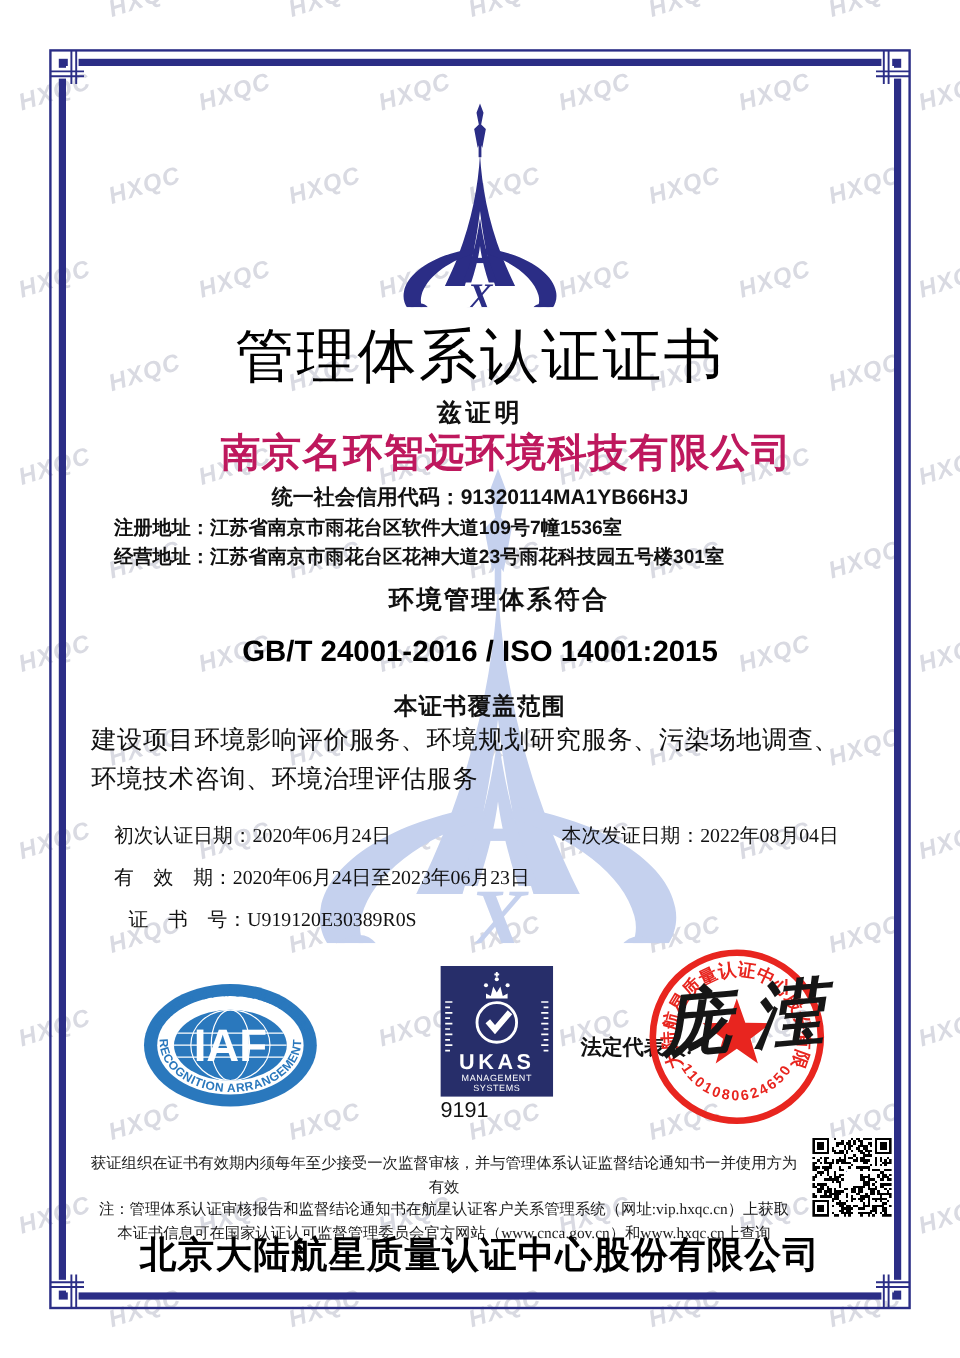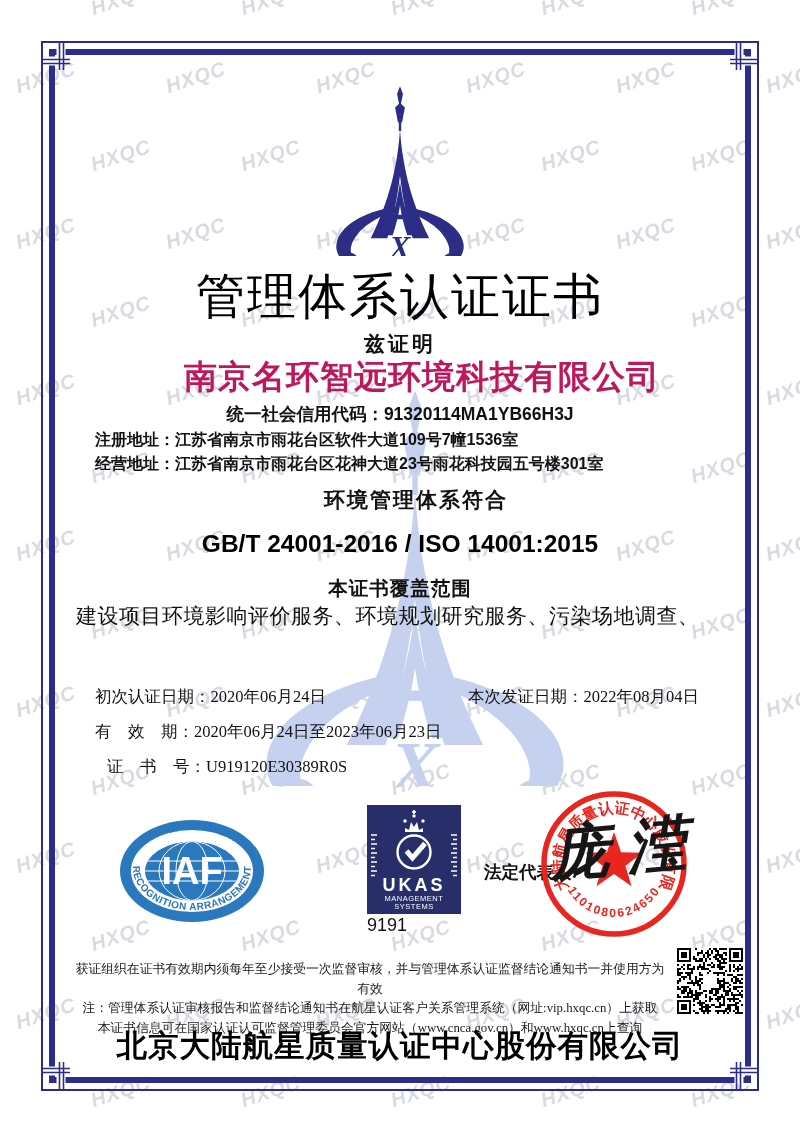--- a/index.html
+++ b/index.html
@@ -186,20 +186,21 @@
     <div class="abs ctr certify">兹证明</div>
     <div class="abs ctr company">南京名环智远环境科技有限公司</div>
     <div class="abs ctr credit">统一社会信用代码：91320114MA1YB66H3J</div>
     <div class="abs addr" style="top:430px">注册地址：江苏省南京市雨花台区软件大道109号7幢1536室</div>
     <div class="abs addr" style="top:454px">经营地址：江苏省南京市雨花台区花神大道23号雨花科技园五号楼301室</div>
 
     <div class="abs ctr sysline">环境管理体系符合</div>
     <div class="abs ctr standard">GB/T 24001-2016 / ISO 14001:2015</div>
     <div class="abs ctr scopehead">本证书覆盖范围</div>
     <div class="abs scope" style="top:602px">建设项目环境影响评价服务、环境规划研究服务、污染场地调查、</div>
+    <div class="abs scope" style="top:635px">环境技术咨询、环境治理评估服务</div>
 
     <div class="abs daterow" style="left:95px;top:686px">
       <span>初次认证日期：</span><span>2020年06月24日</span>
     </div>
     <div class="abs daterow" style="left:468px;top:686px">
       <span>本次发证日期：</span><span>2022年08月04日</span>
     </div>
     <div class="abs daterow" style="left:95px;top:721px">
       <span>有　效　期：</span><span>2020年06月24日至2023年06月23日</span>
     </div>

